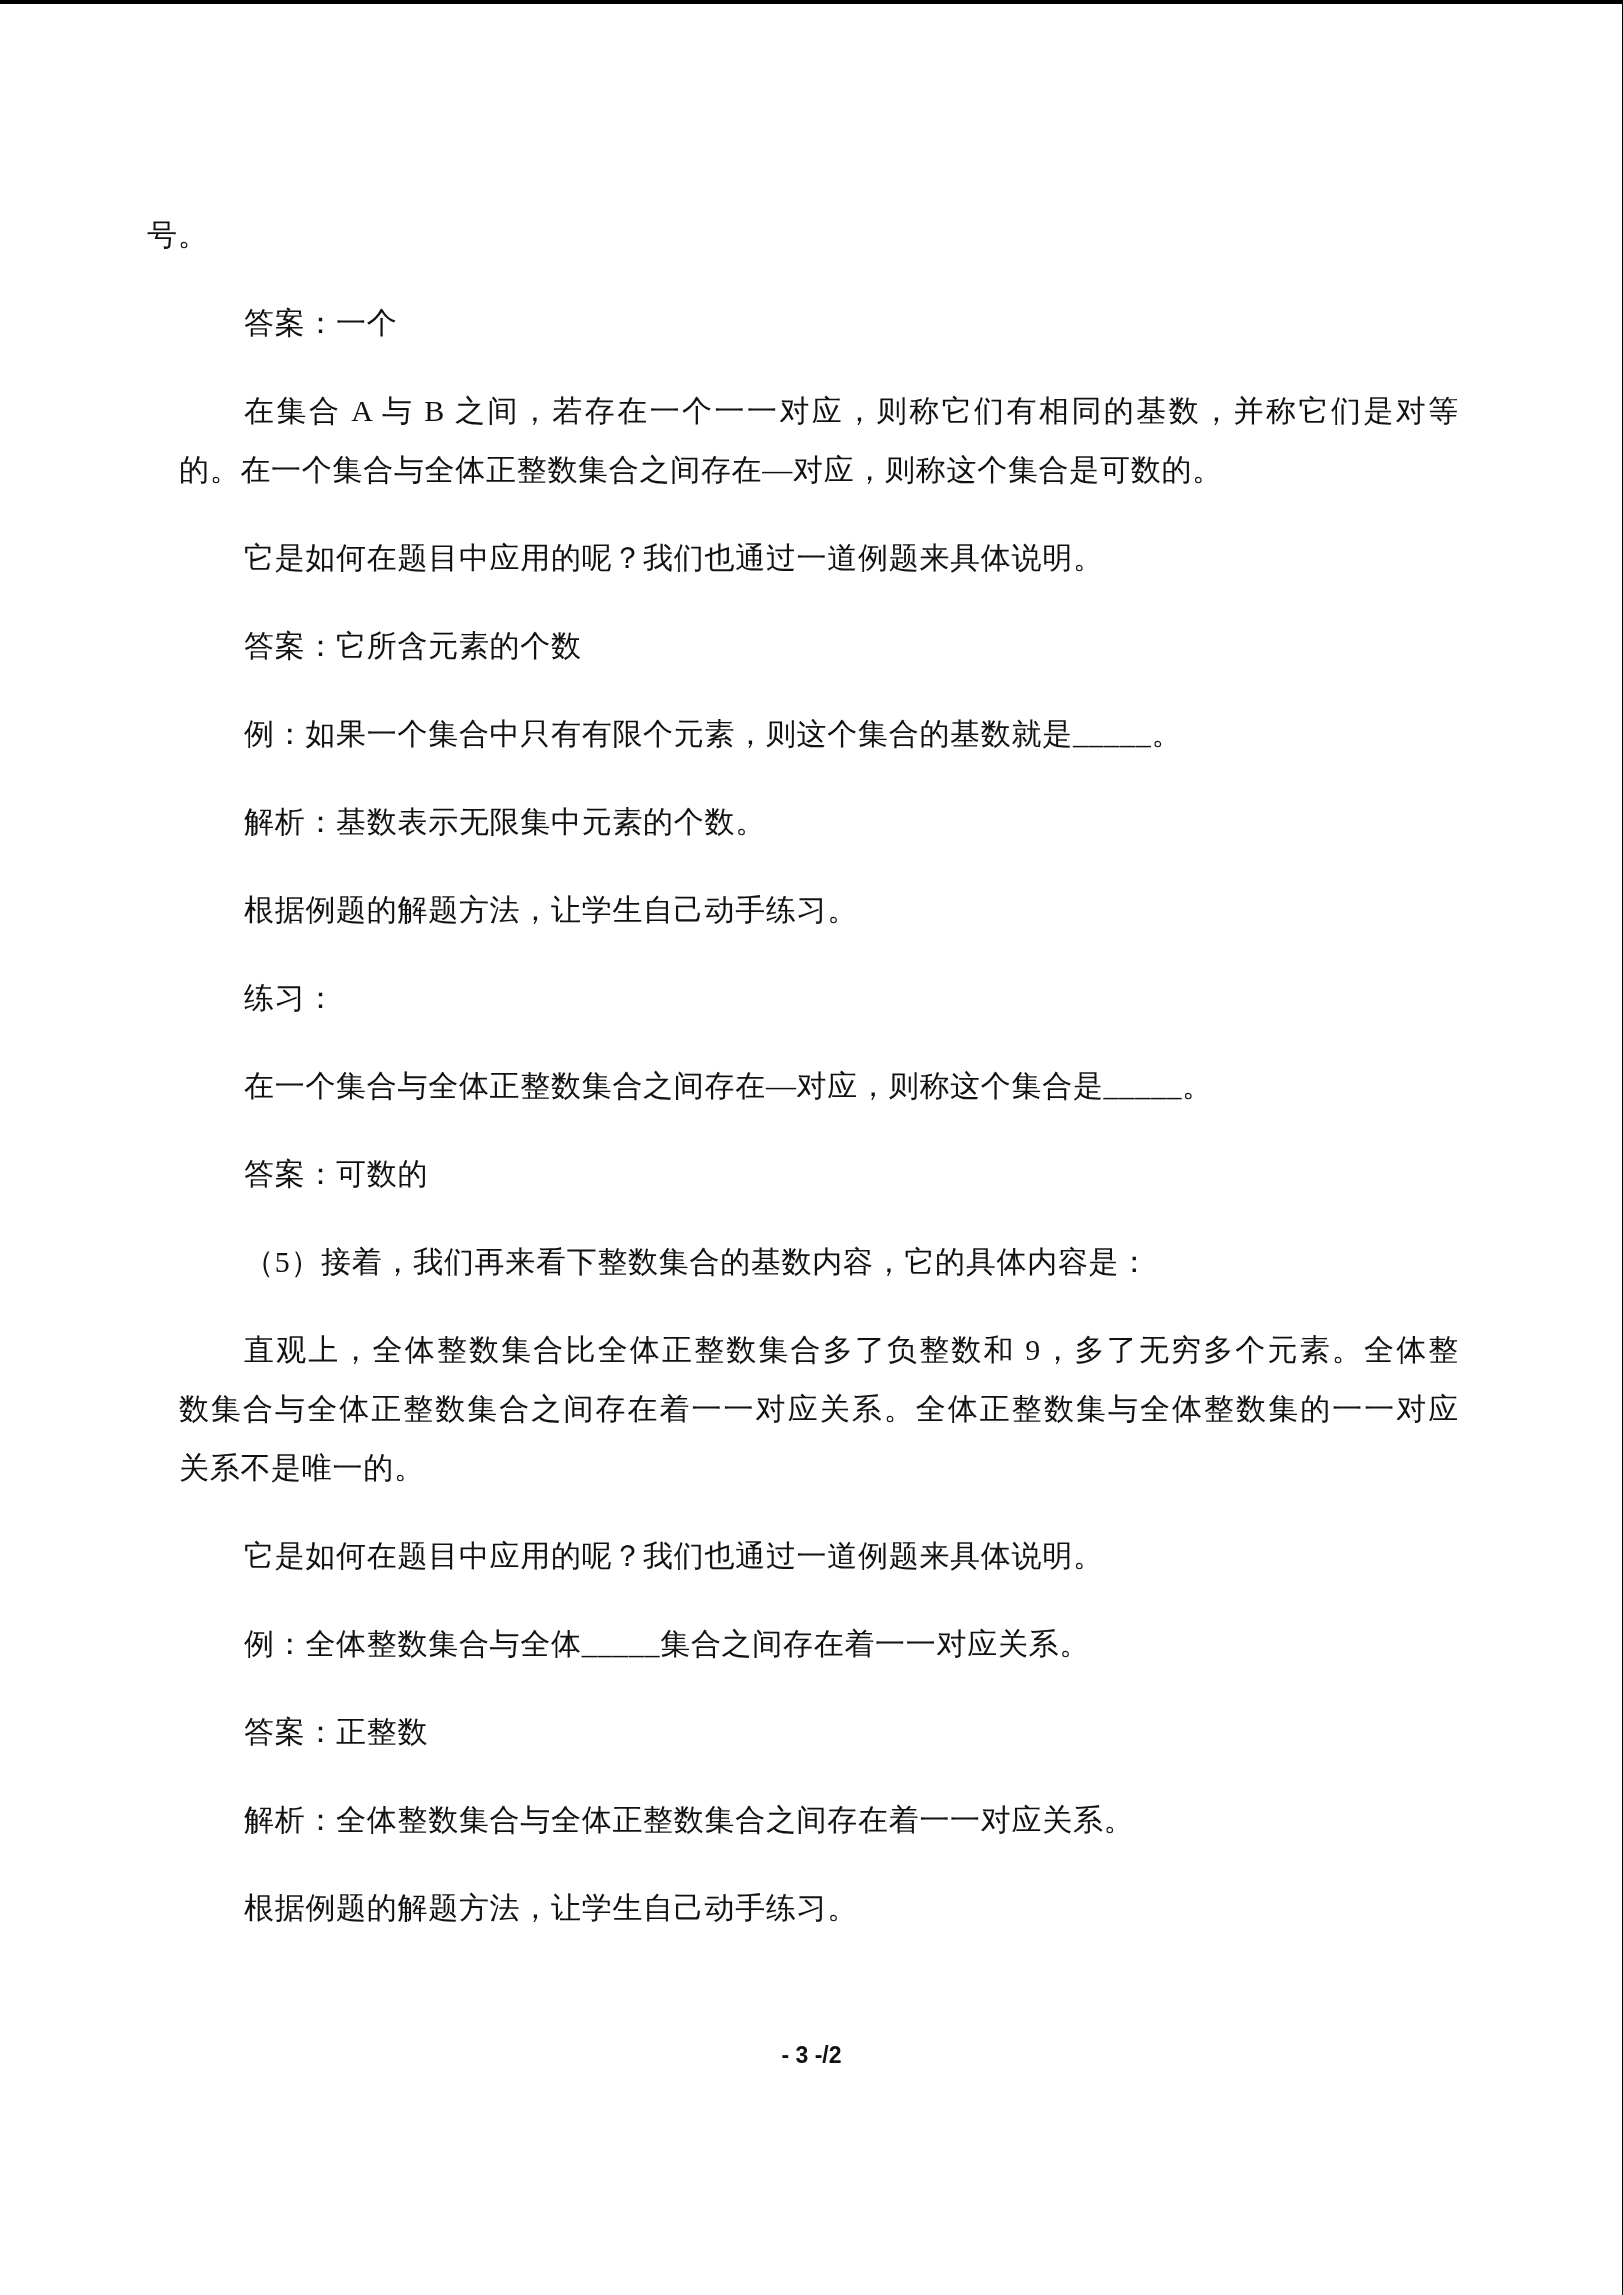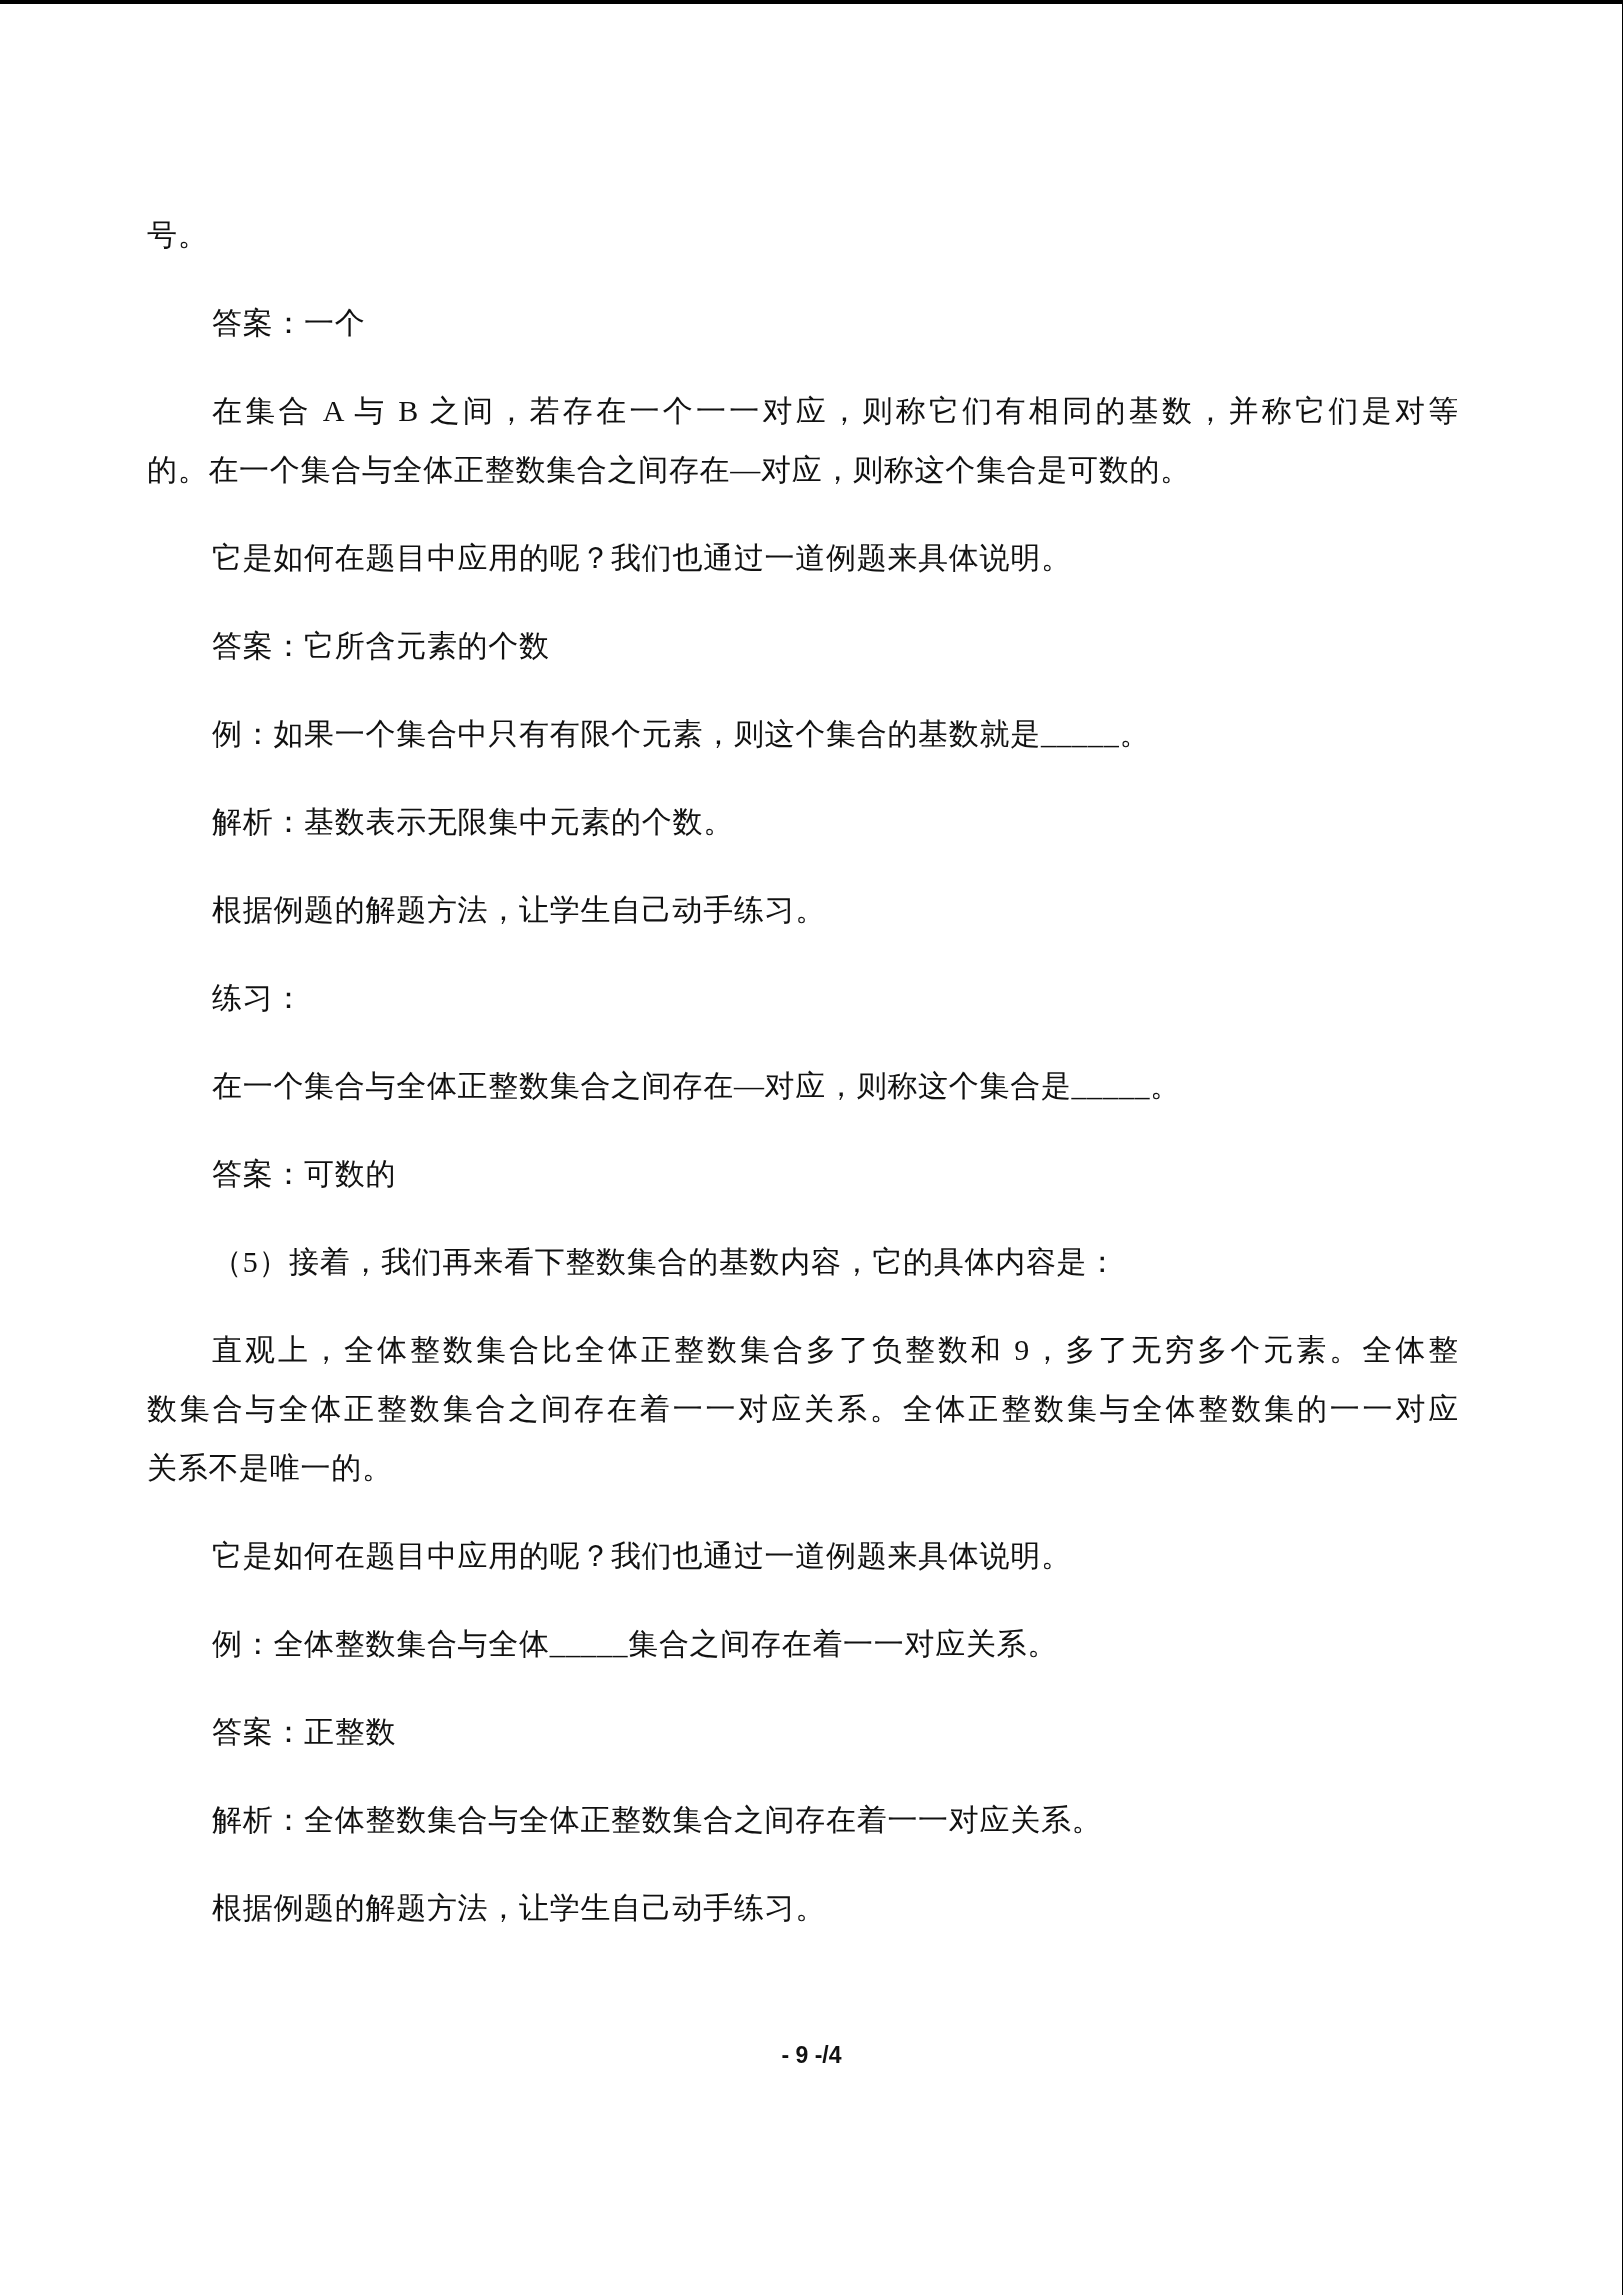--- a/index.html
+++ b/index.html
@@ -31,21 +31,21 @@
     position: absolute;
     left: 147px;
     top: 205px;
     width: 1312px;
     font-size: 30px;
     line-height: 59px;
     color: #111111;
     letter-spacing: 0.7px;
   }
   .para { margin: 0; }
-  .para + .para { margin-top: 29px; }
+  .para + .para { margin-top: 29px; margin-left: 32px; }
   .line { white-space: pre-wrap; }
   .line.indent { text-indent: 65px; }
   .line.fill {
     text-align: justify;
     text-align-last: justify;
   }
   .page-footer {
     position: absolute;
     top: 2040px;
     left: 0;
@@ -119,16 +119,16 @@
       </div>
       <div class="para">
         <div class="line indent">解析：全体整数集合与全体正整数集合之间存在着一一对应关系。</div>
       </div>
       <div class="para">
         <div class="line indent">根据例题的解题方法，让学生自己动手练习。</div>
       </div>
     </main>
 
   <div class="page-footer">
-    <span>- 9 -/4</span>
+    <span>- 3 -/2</span>
   </div>
 </div>
 
 
 </body></html>

